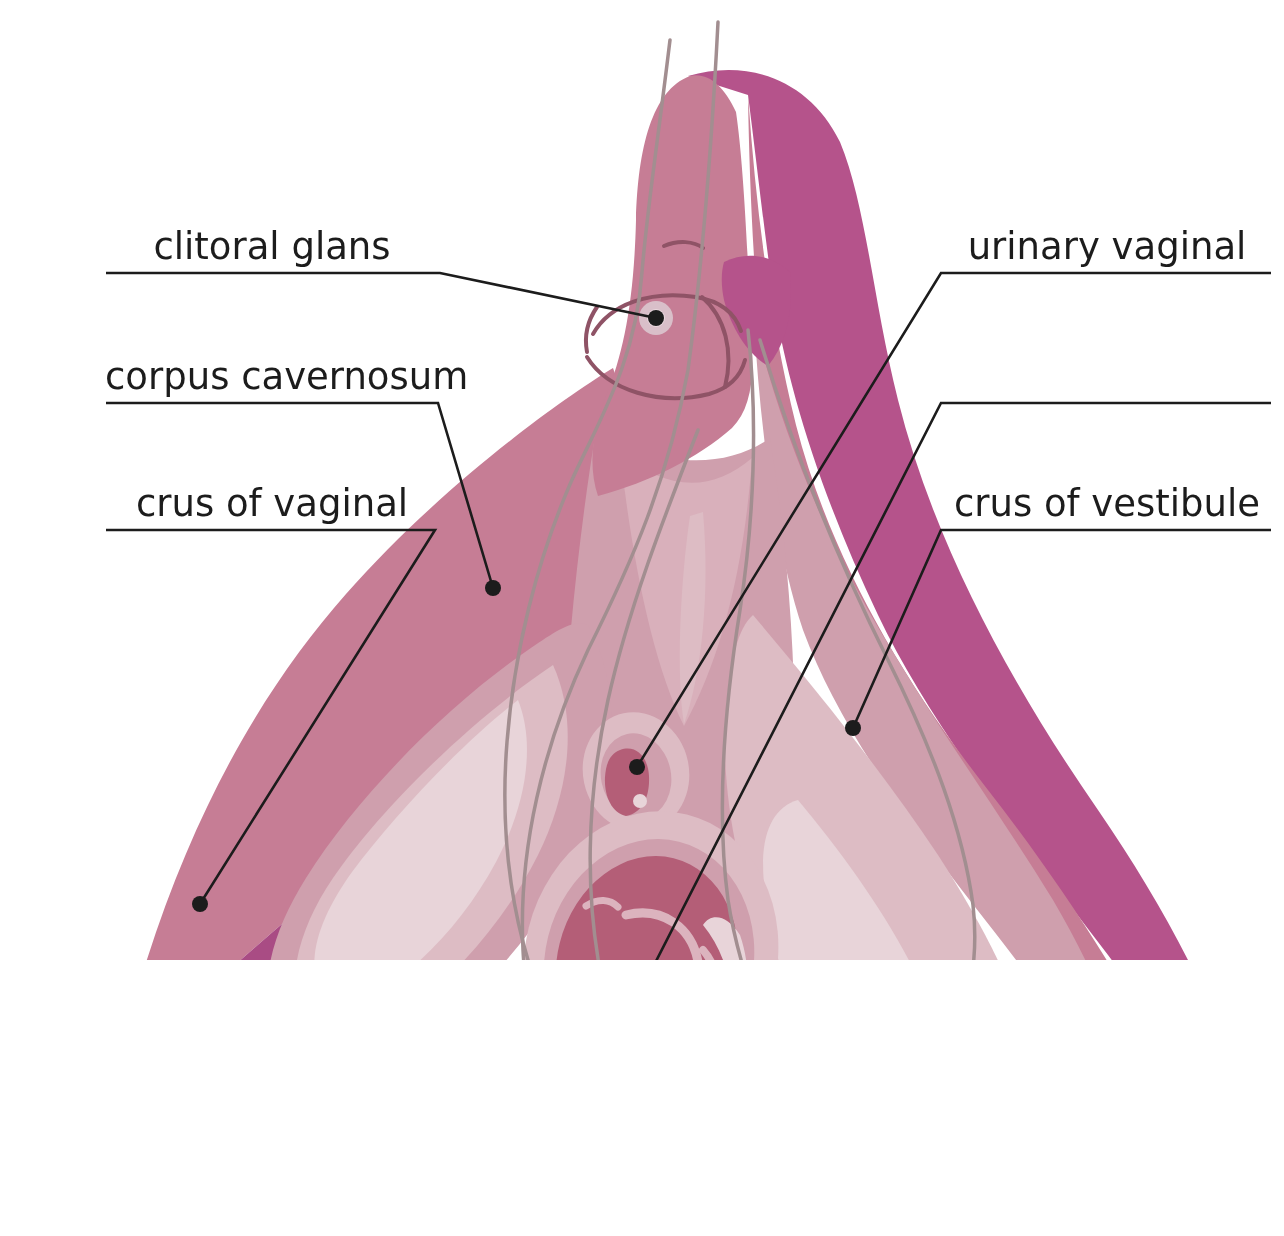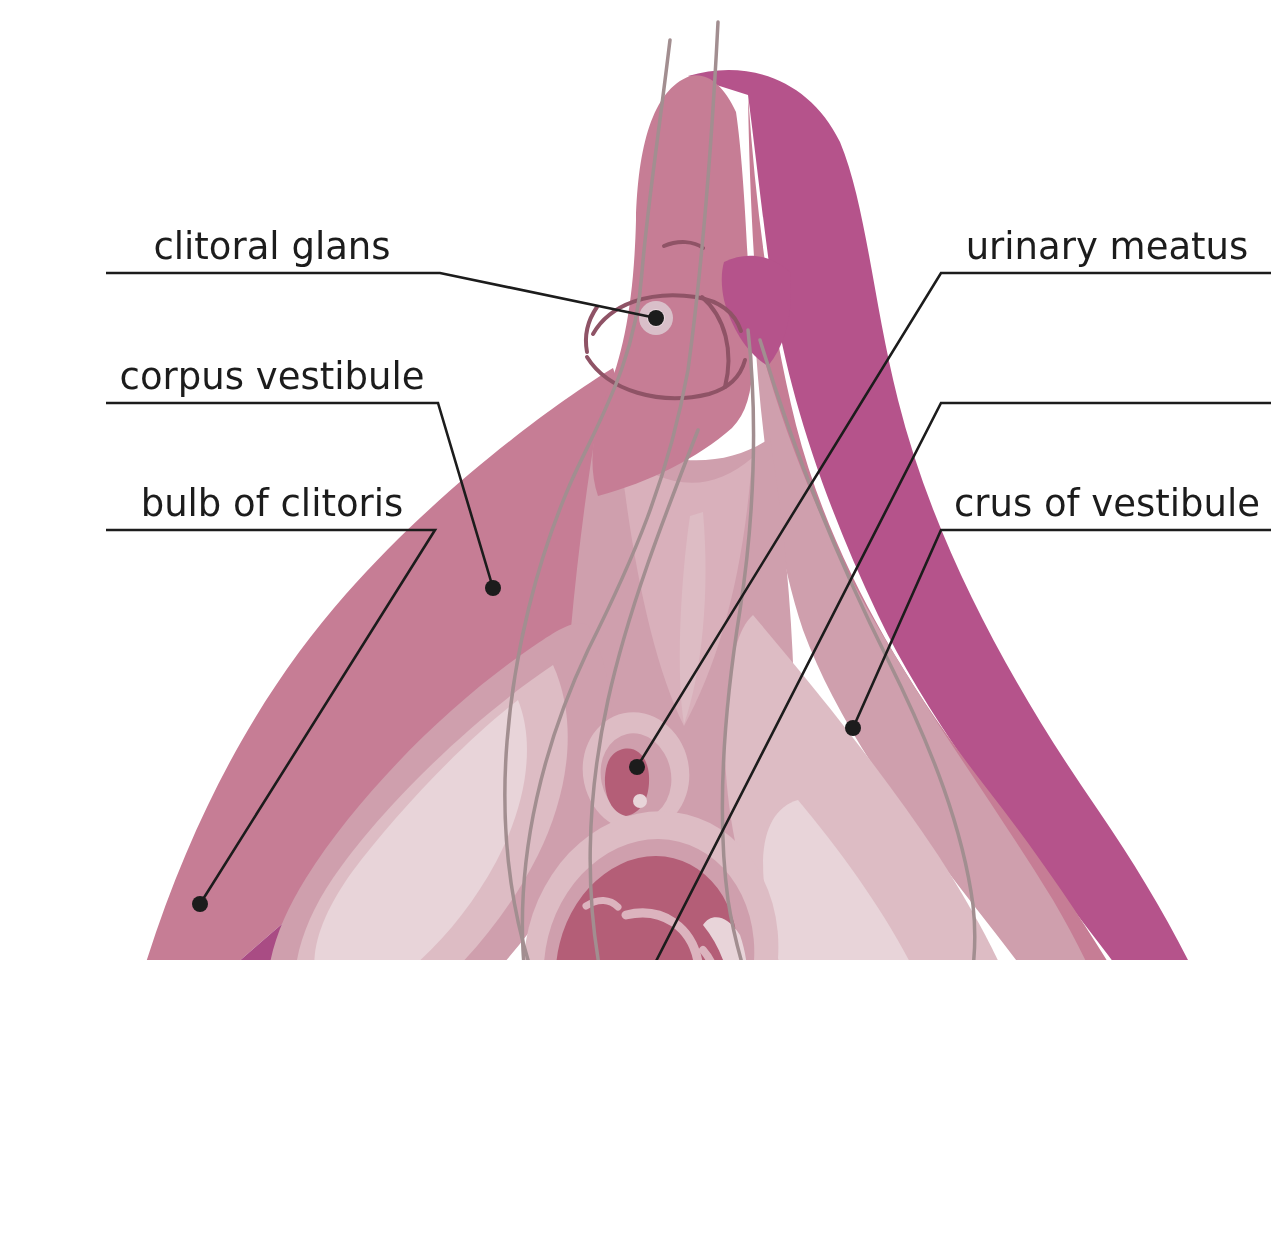--- a/index.html
+++ b/index.html
@@ -239,21 +239,21 @@
       <circle cx="445" cy="588" r="8" fill="#1c1c1c"></circle>
       <circle cx="152" cy="904" r="8" fill="#1c1c1c"></circle>
       <circle cx="589" cy="767" r="8" fill="#1c1c1c"></circle>
       <circle cx="603" cy="971" r="8" fill="#1c1c1c"></circle>
       <circle cx="805" cy="728" r="8" fill="#1c1c1c"></circle>
     </g>
   </svg>
 
   <div class="anat-label row-1 col-left">clitoral glans</div>
 
-  <div class="anat-label row-2 col-left">corpus vestibule</div>
-
-  <div class="anat-label row-3 col-left">bulb of clitoris</div>
-
-  <div class="anat-label row-1 col-right">urinary meatus</div>
+  <div class="anat-label row-2 col-left">corpus cavernosum</div>
+
+  <div class="anat-label row-3 col-left">crus of vaginal</div>
+
+  <div class="anat-label row-1 col-right">urinary vaginal</div>
 
 
   <div class="anat-label row-3 col-right">crus of vestibule</div>
 </div>
 
 </body></html>

